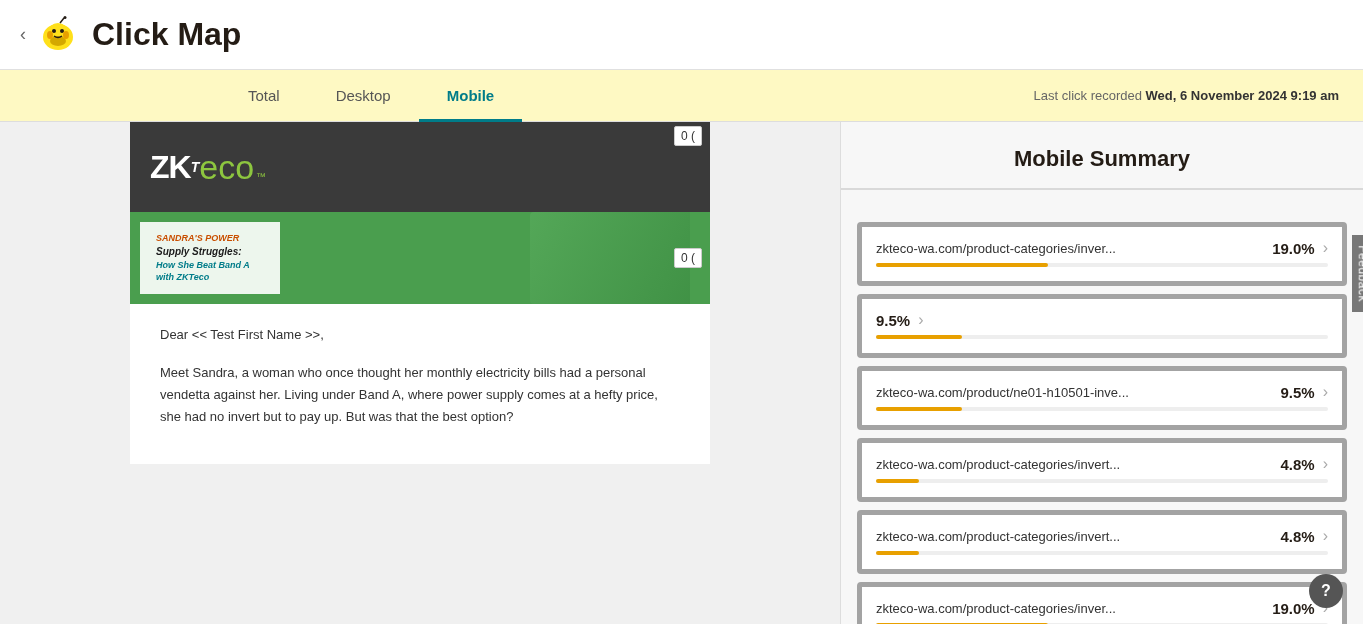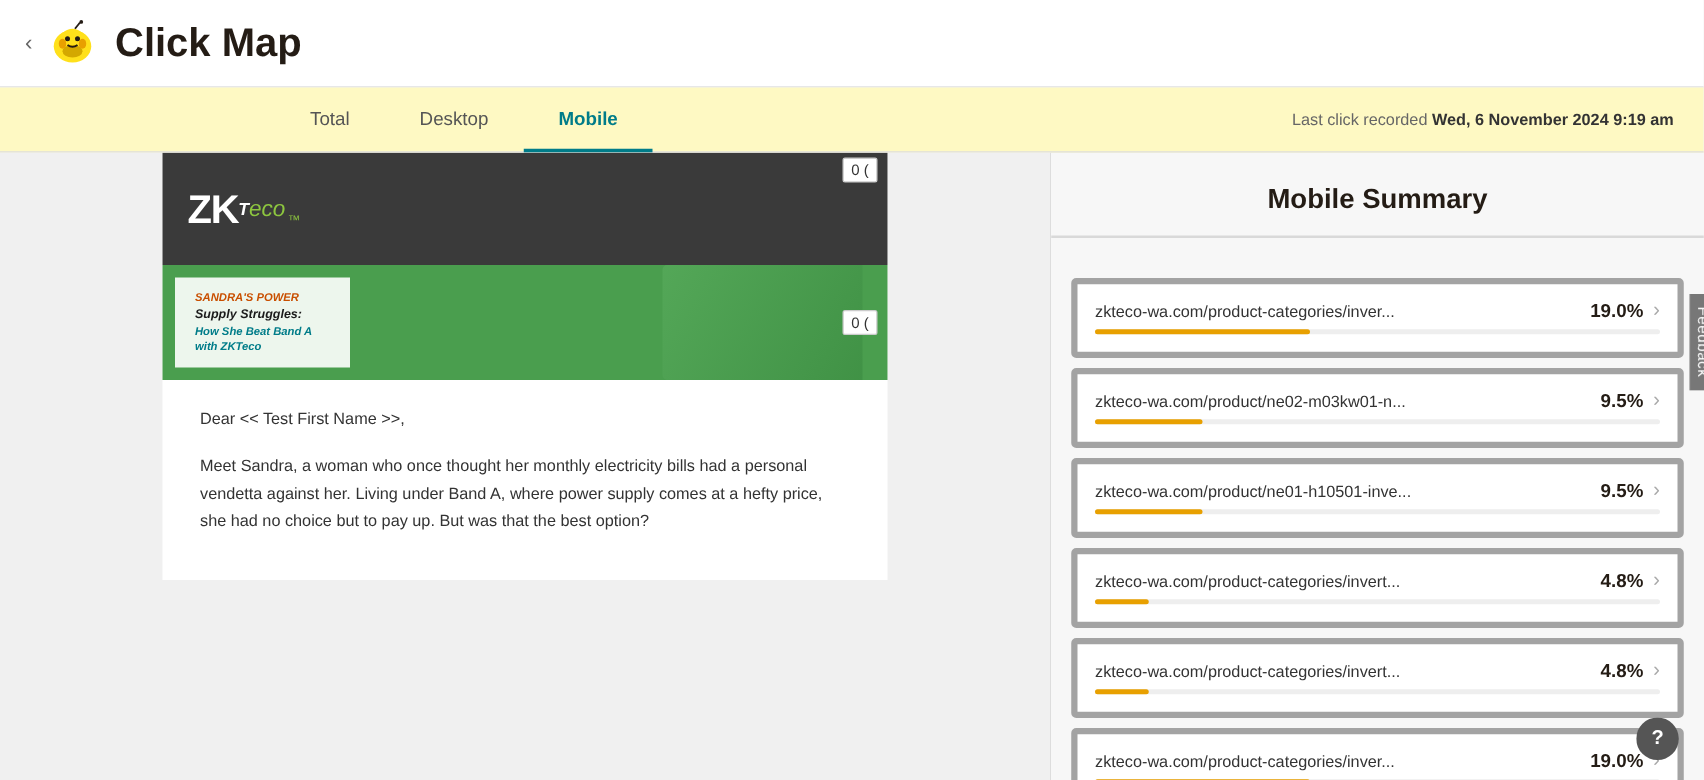--- a/index.html
+++ b/index.html
@@ -354,40 +354,40 @@
 
   <div class="email-preview">
     <div class="email-content">
 
       <div class="email-header-img">
         <div class="zkteco-logo">
           <span class="zkt-text">ZK</span>
           <span style="display:flex;flex-direction:column;align-items:flex-start;">
             <span style="font-size:14px;color:#fff;font-weight:700;font-style:italic;line-height:1;">T</span>
           </span>
-          <span style="font-size:18px;color:#8dc63f;font-style:italic;font-weight:400;line-height:1;">eco</span>
+          <span style="font-size:34px;color:#8dc63f;font-weight:400;line-height:1;">eco</span>
           <span style="font-size:10px;color:#8dc63f;margin-left:2px;font-style:italic;align-self:flex-end;margin-bottom:4px;">™</span>
         </div>
         <div class="click-badge">0 (</div>
       </div>
 
       <div class="email-banner">
         <div class="banner-text">
           <div class="headline">Sandra's Power</div>
           <div class="sub">Supply Struggles:</div>
           <div class="cta">How She Beat Band A with ZKTeco</div>
         </div>
 
         <div style="position:absolute;right:20px;top:0;bottom:0;width:160px;background:linear-gradient(120deg,#5aad5e,#3a8a40);opacity:0.6;border-radius:4px 0 0 4px;"></div>
         <div class="click-badge-banner">0 (</div>
       </div>
 
       <div class="email-body">
         <p class="email-salutation">Dear &lt;&lt; Test First Name &gt;&gt;,</p>
-        <p class="email-paragraph">Meet Sandra, a woman who once thought her monthly electricity bills had a personal vendetta against her. Living under Band A, where power supply comes at a hefty price, she had no choice but to pay up. But was that the best option?</p>
+        <p class="email-paragraph">Meet Sandra, a woman who once thought her monthly electricity bills had a personal vendetta against her. Living under Band A, where power supply comes at a hefty price, she had no invert but to pay up. But was that the best option?</p>
       </div>
 
     </div>
   </div>
 
   <div class="summary-panel">
     <div class="summary-title">Mobile Summary</div>
 
     <div class="summary-list">
 
@@ -399,21 +399,20 @@
             <span class="summary-item-chevron">›</span>
           </div>
         </div>
         <div class="progress-bar-bg">
           <div class="progress-bar-fill" style="width: 38%"></div>
         </div>
       </div>
 
       <div class="summary-item">
         <div class="summary-item-top">
-          <span class="summary-item-url">zkteco-wa.com/product/ne02-m03kw01-n...</span>
           <div class="summary-item-right">
             <span class="summary-item-pct">9.5%</span>
             <span class="summary-item-chevron">›</span>
           </div>
         </div>
         <div class="progress-bar-bg">
           <div class="progress-bar-fill" style="width: 19%"></div>
         </div>
       </div>
 

